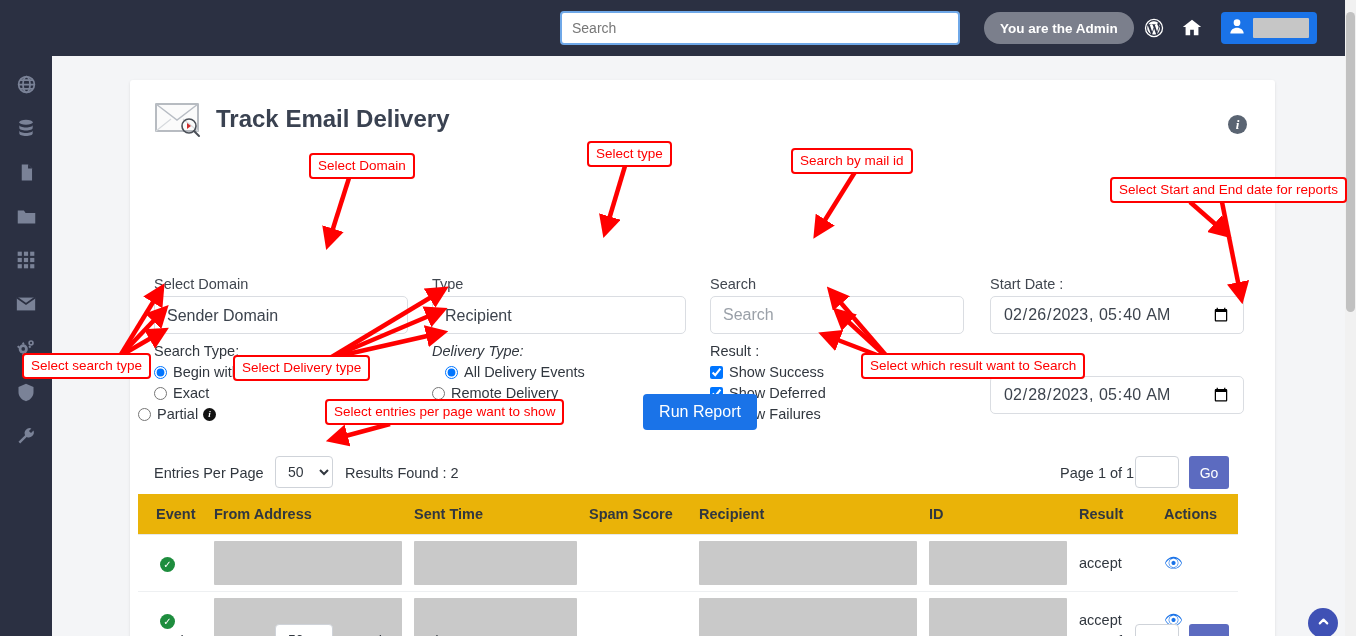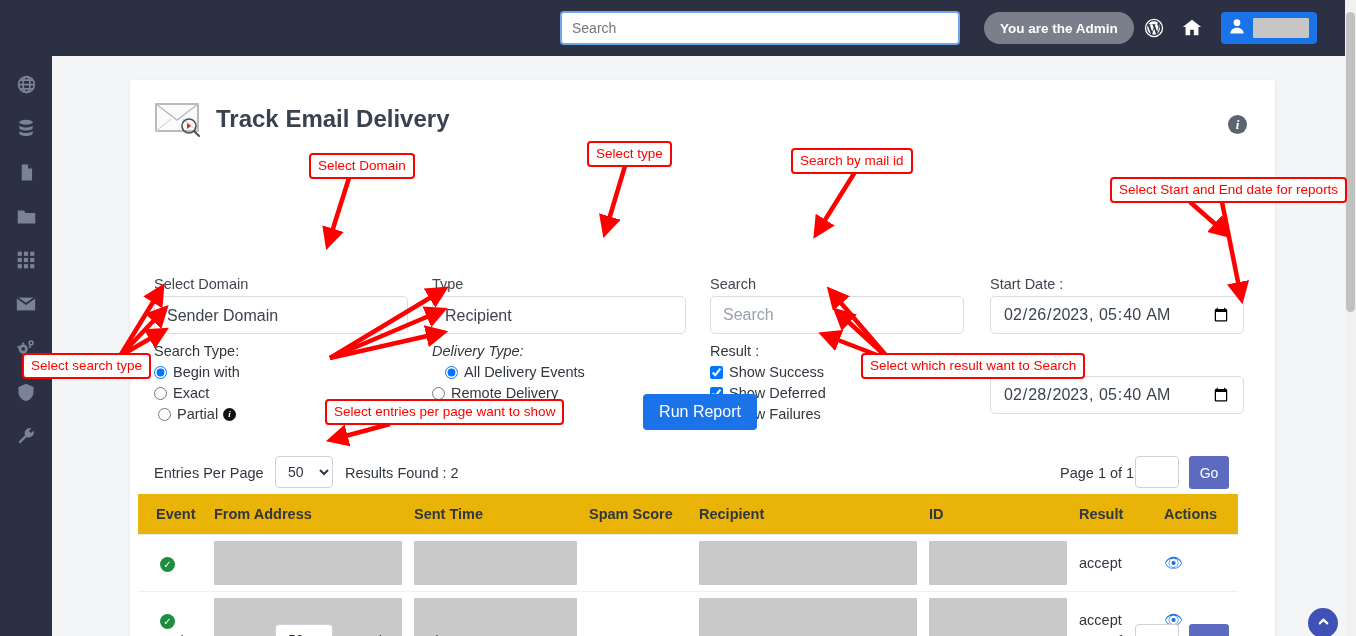--- a/index.html
+++ b/index.html
@@ -310,21 +310,21 @@
 
       <span class="group-label" style="left:24px; top:263px;">Search Type:</span>
       <div class="opt-row" style="left:24px; top:284px;">
         <input type="radio" name="stype" checked="" style="">
         <label>Begin with</label>
       </div>
       <div class="opt-row" style="left:24px; top:305px;">
         <input type="radio" name="stype" style="">
         <label>Exact</label>
       </div>
-      <div class="opt-row" style="left:28px; top:326px;">
+      <div class="opt-row" style="left:8px; top:326px;">
         <input type="radio" name="stype" style="">
         <label>Partial</label>
         <span class="inline-info">i</span>
       </div>
 
       <span class="group-label" style="left:302px; top:263px;font-style:italic;">Delivery Type:</span>
       <div class="opt-row" style="left:302px; top:284px;padding-left:13px;">
         <input type="radio" name="dtype" checked="" style="">
         <label>All Delivery Events</label>
       </div>
@@ -457,20 +457,21 @@
       <line x1="890" y1="360" x2="830" y2="337"></line>
       <line x1="390" y1="424" x2="338" y2="438"></line>
     </g>
   </svg>
 
   <div class="anno" style="left:309px; top:153px;">Select Domain</div>
   <div class="anno" style="left:587px; top:141px;">Select type</div>
   <div class="anno" style="left:791px; top:148px;">Search by mail id</div>
   <div class="anno" style="left:1110px; top:177px;">Select Start and End date for reports</div>
   <div class="anno" style="left:22px; top:353px;">Select search type</div>
+  <div class="anno" style="left:233px; top:355px;">Select Delivery type</div>
   <div class="anno" style="left:325px; top:399px;">Select entries per page want to show</div>
   <div class="anno" style="left:861px; top:353px;">Select which result want to Search</div>
 
   <button class="scroll-top">
     <span>
       <svg width="15" height="15" viewBox="0 0 24 24" fill="none" stroke="#fff" stroke-width="3.4" stroke-linecap="round" stroke-linejoin="round">
           <path d="M6 15l6-6 6 6"></path>
         </svg>
     </span>
   </button>

